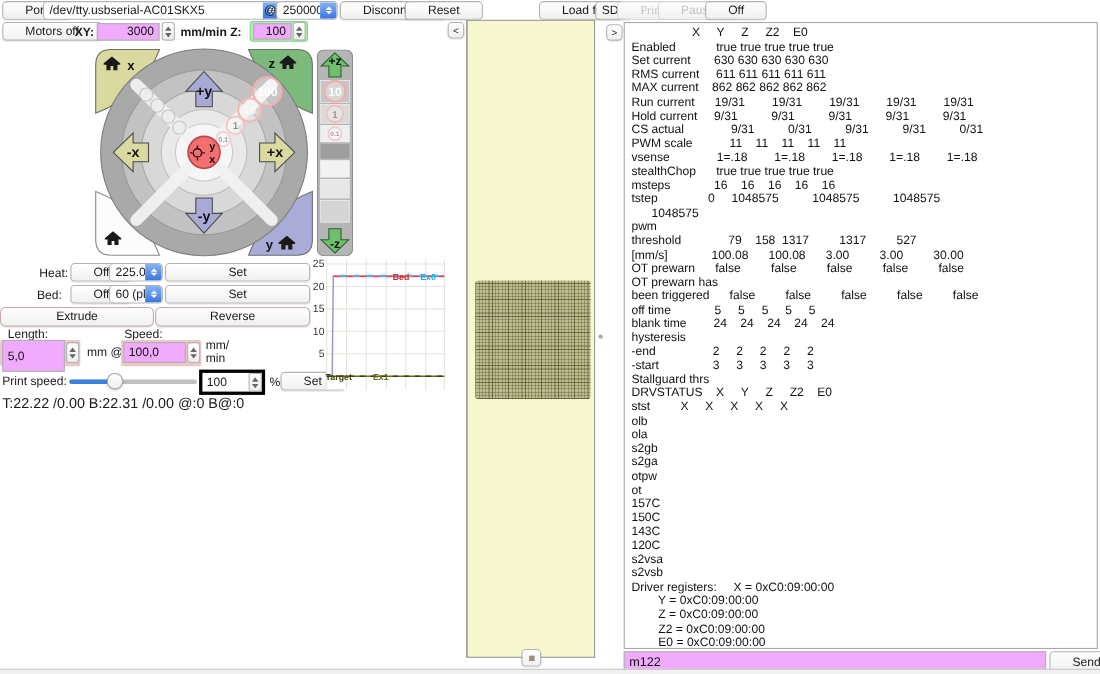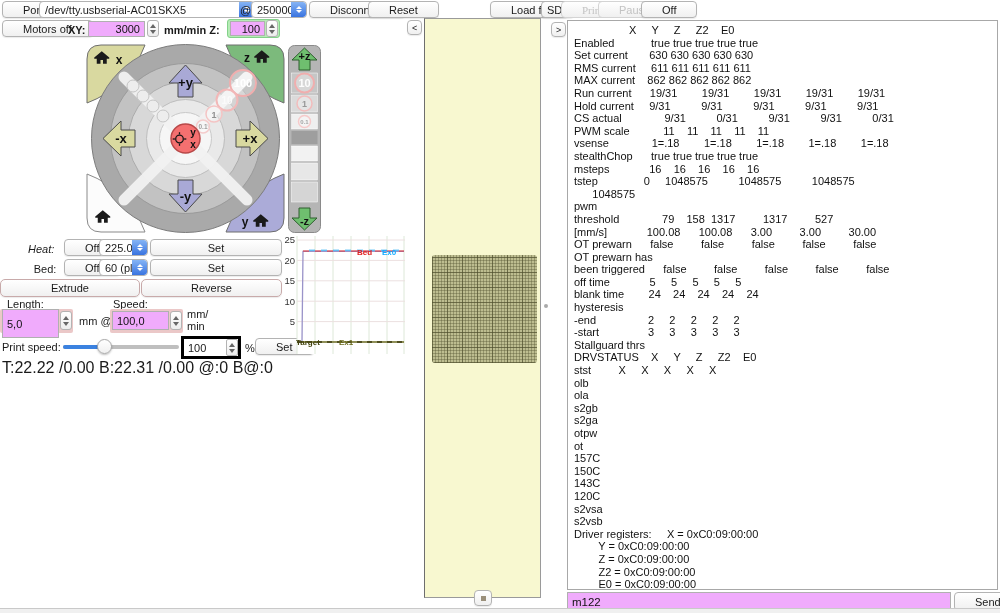--- a/index.html
+++ b/index.html
@@ -207,21 +207,21 @@
   <circle cx="16.5" cy="76.5" r="6" fill="rgba(255,255,255,0.35)" stroke="#f6caca" stroke-width="1.5"></circle>
   <text x="16.5" y="79" font-size="6" font-weight="bold" text-anchor="middle" fill="#a5a5a5">0.1</text>
   <rect x="3.5" y="86" width="26" height="13" fill="#9e9e9e"></rect>
   <rect x="3.5" y="101" width="26" height="15" fill="#f2f2f2" stroke="#fff" stroke-width="0.5"></rect>
   <rect x="3.5" y="118" width="26" height="17" fill="#e7e7e7" stroke="#fff" stroke-width="0.5"></rect>
   <rect x="3.5" y="137" width="26" height="20" fill="#d5d5d5" stroke="#fff" stroke-width="0.5"></rect>
   <path d="M16.5,185 L29,173 L22,173 L22,163 L11,163 L11,173 L4,173 Z" fill="#6fbf6f" stroke="#2f5f2f"></path>
   <text x="16.5" y="180" font-size="11" font-weight="bold" text-anchor="middle" fill="#111">-z</text>
 </svg>
 
-<span class="lbl" style="left:28px;top:243px;width:34px;font-style:italic;">Heat:</span>
+<span class="lbl" style="left:28px;top:243px;width:34px;text-align:right;">Heat:</span>
 <button class="btn" style="left:64px;top:239px;">Off</button>
 <div class="combo" style="left:99px;top:239px;width:49px;">
   <span class="combo-text">225.0 (u</span>
   <span class="combo-arrow">
       <i class="up"></i>
       <i class="dn"></i>
     </span>
 </div>
 <button class="btn" style="left:150px;top:239px;width:132px;">Set</button>
 
@@ -265,21 +265,21 @@
 <div class="blackbox" style="left:181px;top:336px;width:60px;height:23px;">
   <span class="val">100</span>
   <span class="stepper">
       <i class="up"></i>
       <i class="dn"></i>
     </span>
 </div>
 <span class="lbl" style="left:245px;top:342px;">%</span>
 <button class="btn" style="left:255px;top:338px;">Set</button>
 
-<span class="lbl" style="left:2px;top:359px;font-size:16px;">T:22.22 /0.00 B:22.31 /0.00 @:0 B@:0</span>
+<span class="lbl" style="left:2px;top:359px;font-size:13px;">T:22.22 /0.00 B:22.31 /0.00 @:0 B@:0</span>
 
 <svg class="abs" style="left:283px;top:234px;" width="124" height="124" viewBox="0 0 124 124">
   <rect x="14" y="2" width="108" height="118" fill="#ffffff"></rect>
   <g stroke="#dde8d8" stroke-width="1">
     <line x1="14" y1="2" x2="14" y2="120"></line>
       <line x1="32" y1="2" x2="32" y2="120"></line>
     <line x1="50" y1="2" x2="50" y2="120"></line>
       <line x1="68" y1="2" x2="68" y2="120"></line>
     <line x1="86" y1="2" x2="86" y2="120"></line>
       <line x1="104" y1="2" x2="104" y2="120"></line>

